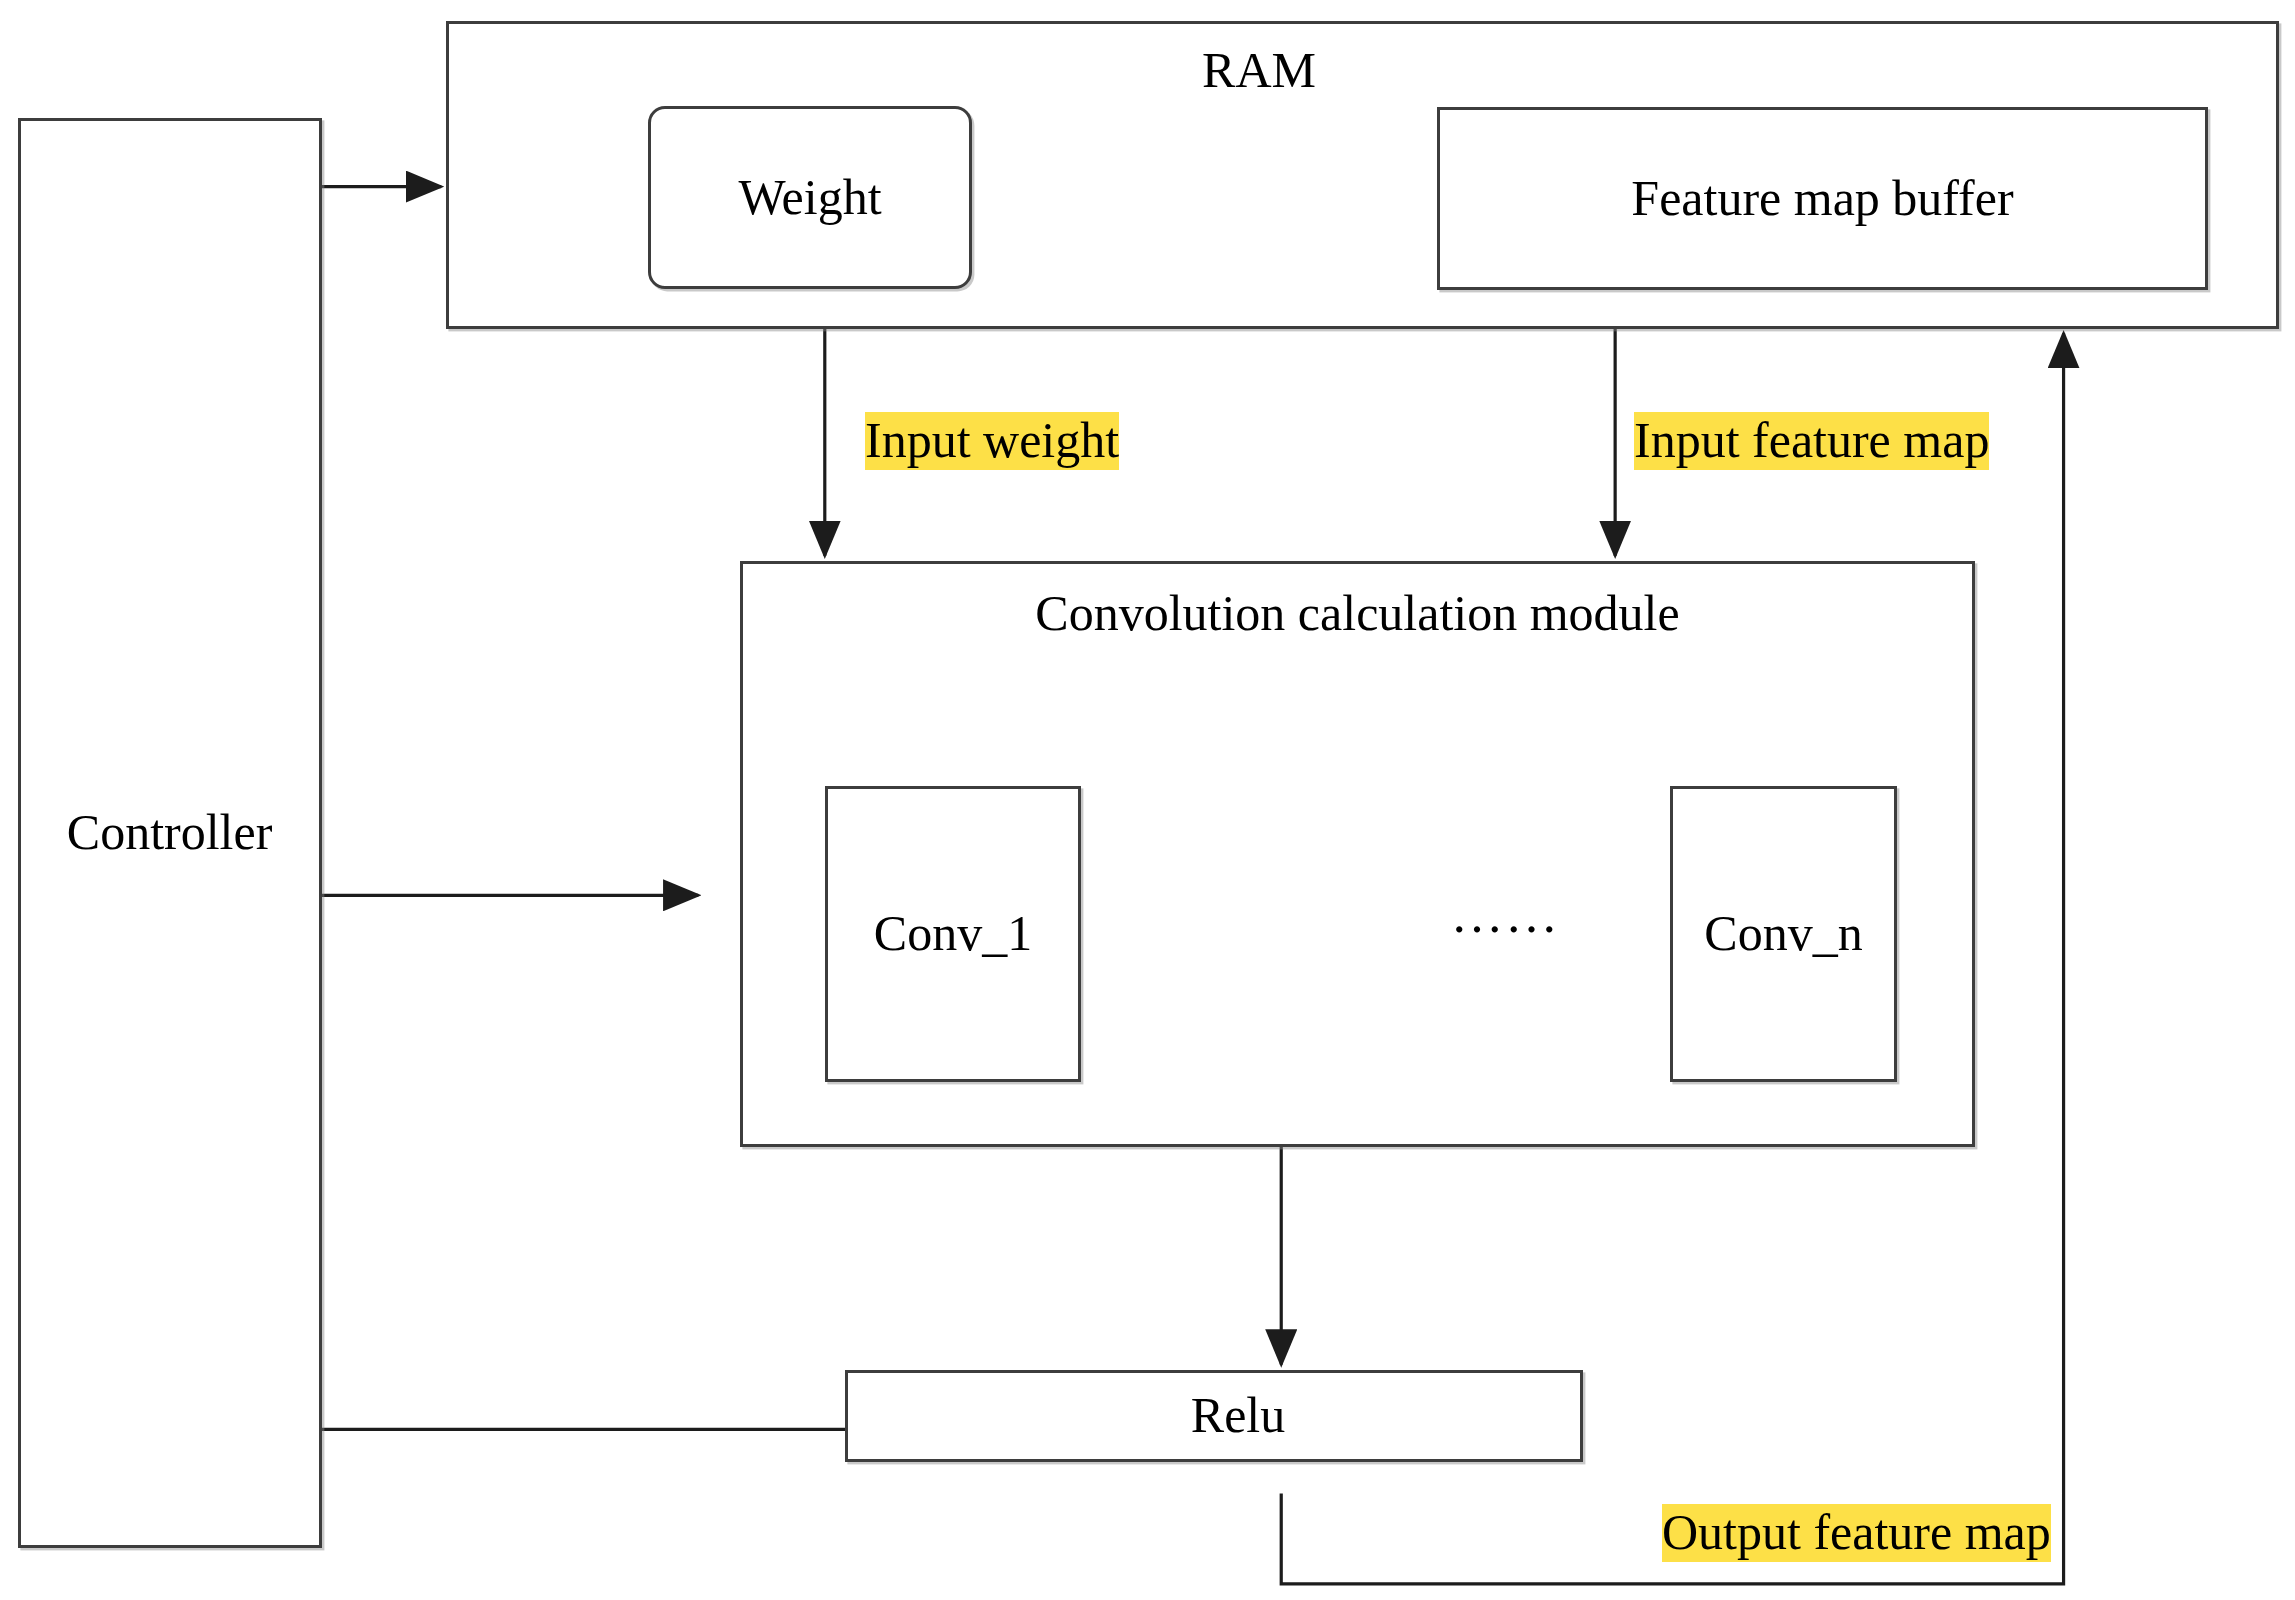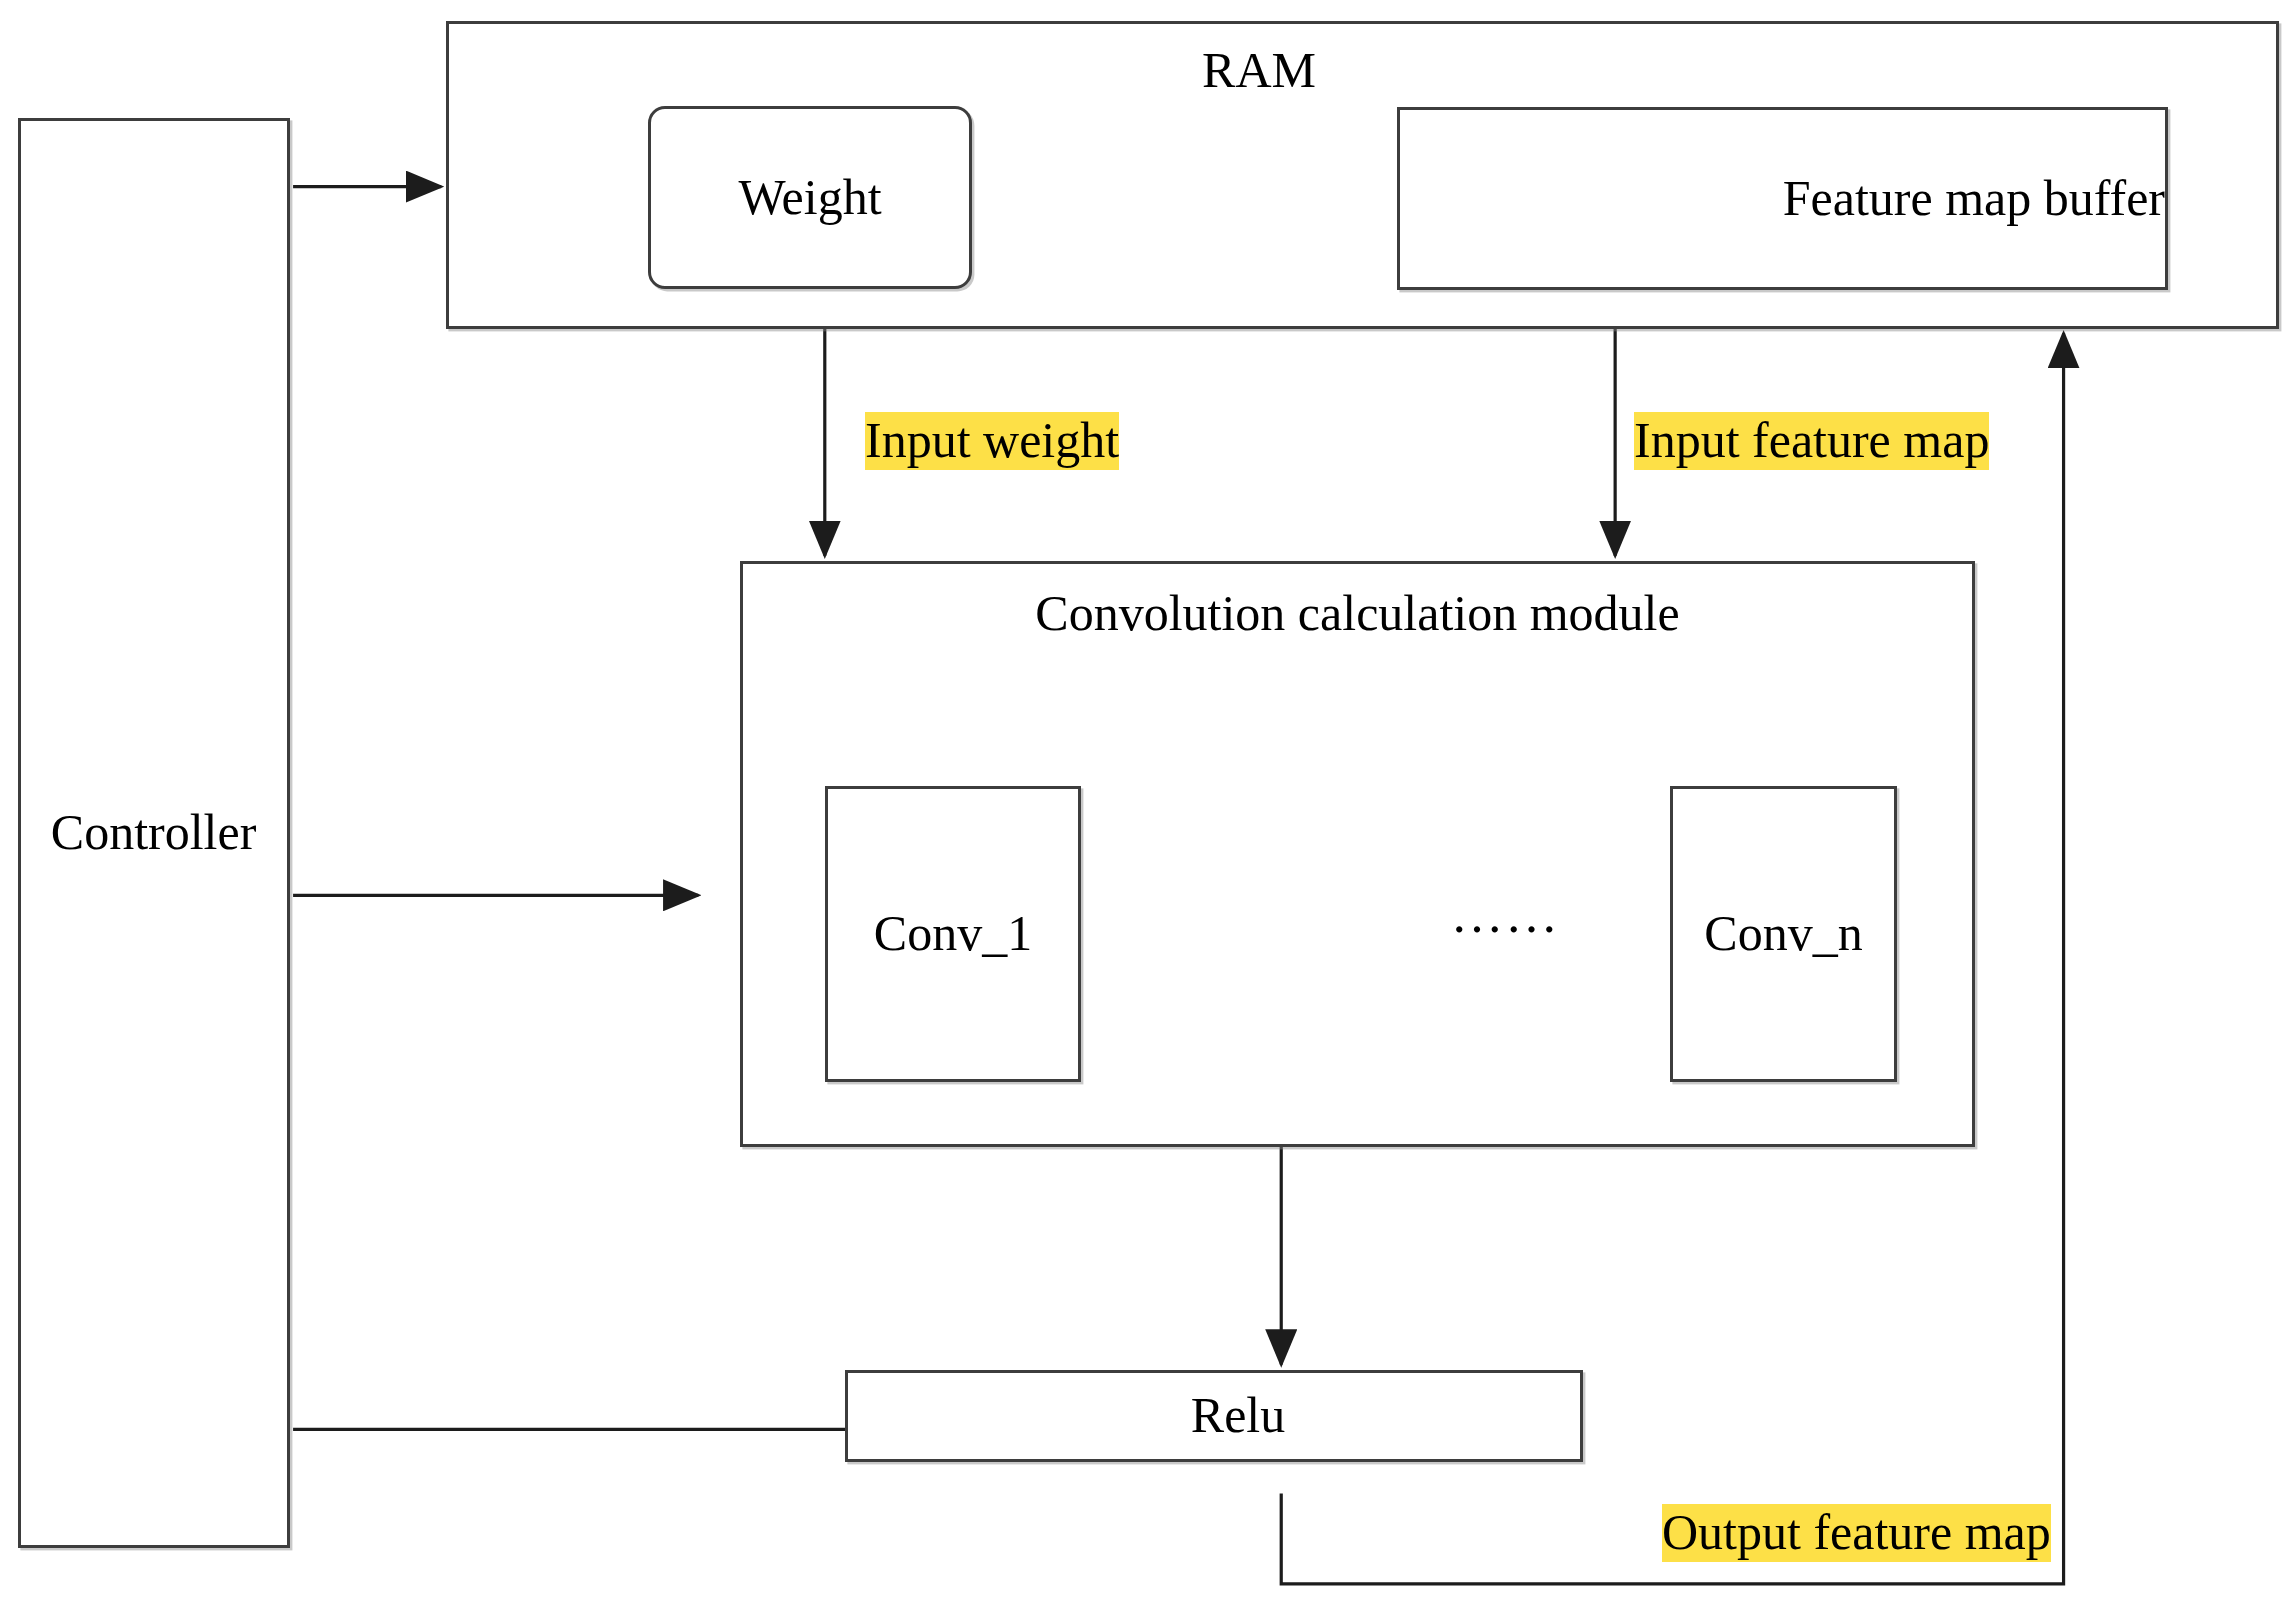--- a/index.html
+++ b/index.html
@@ -26,30 +26,30 @@
     align-items: center;
     justify-content: center;
   }
   .label {
     font-size: 50px;
     line-height: 1.15;
     color: #000000;
     white-space: nowrap;
   }
   
-  .controller { left: 17.6px; top: 118px; width: 272px; height: 1430px; }
+  .controller { left: 17.6px; top: 118px; width: 304px; height: 1430px; }
   
   .ram { left: 446px; top: 21px; width: 1833px; height: 308px; }
   .ram-title {
     position: absolute;
     left: 0; right: 207px; top: 17.6px;
     text-align: center;
   }
   .weight { left: 199px; top: 82px; width: 324px; height: 183px; border-radius: 17px; }
-  .fmb    { left: 948px; top: 83px; width: 771px; height: 183px; justify-content: flex-end; }
+  .fmb    { left: 988px; top: 83px; width: 771px; height: 183px; }
   
   .conv { left: 740px; top: 561px; width: 1235px; height: 586px; }
   .conv-title {
     position: absolute;
     left: 0; right: 0; top: 21px;
     text-align: center;
   }
   .unit { top: 222px; height: 296px; }
   .unit-1 { left: 82px;  width: 256px; }
   .unit-2 { left: 388px;  width: 222px; }

